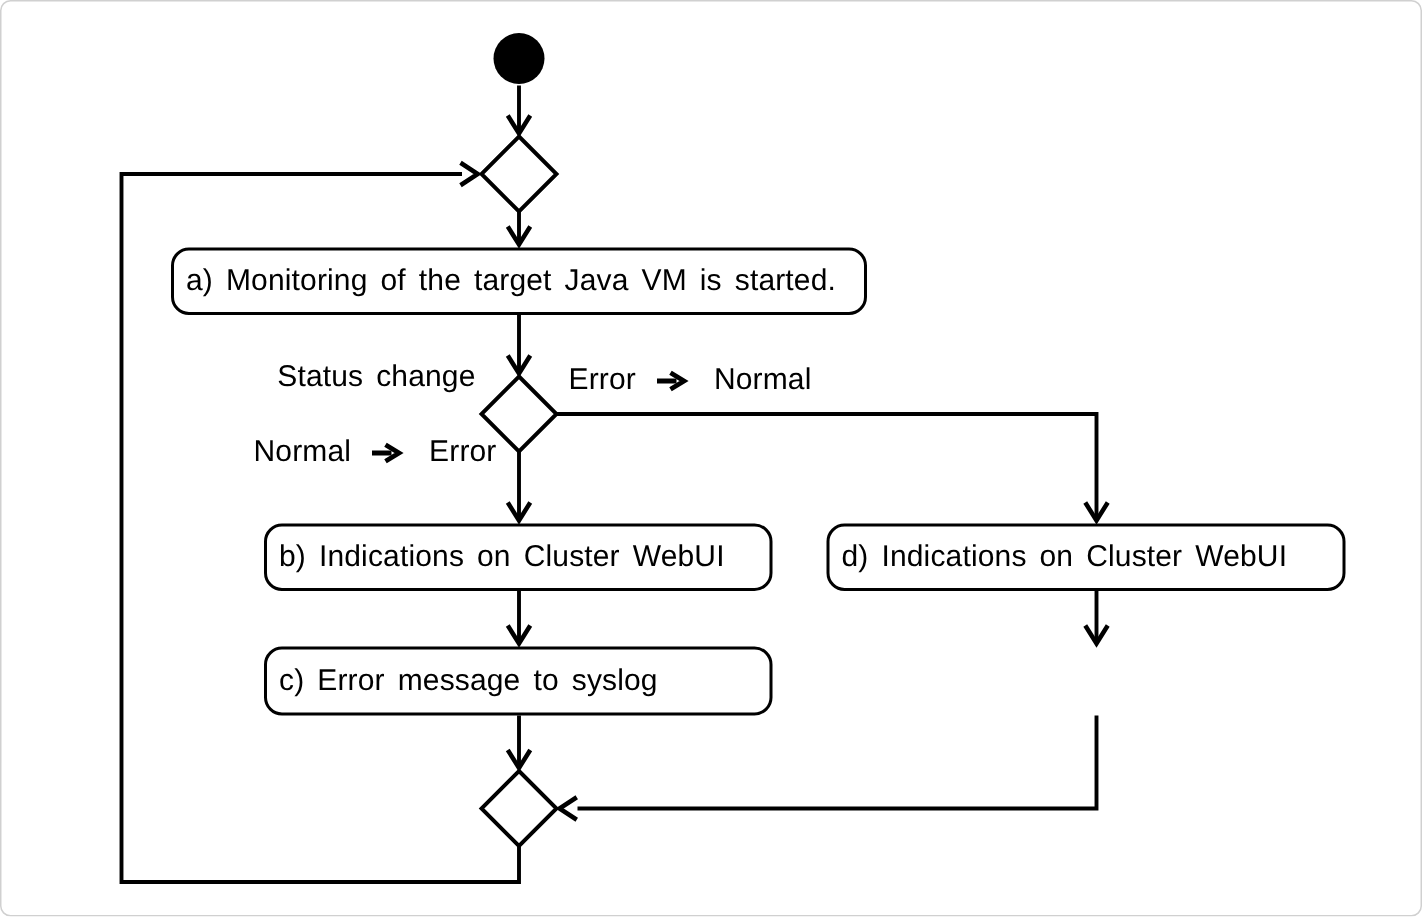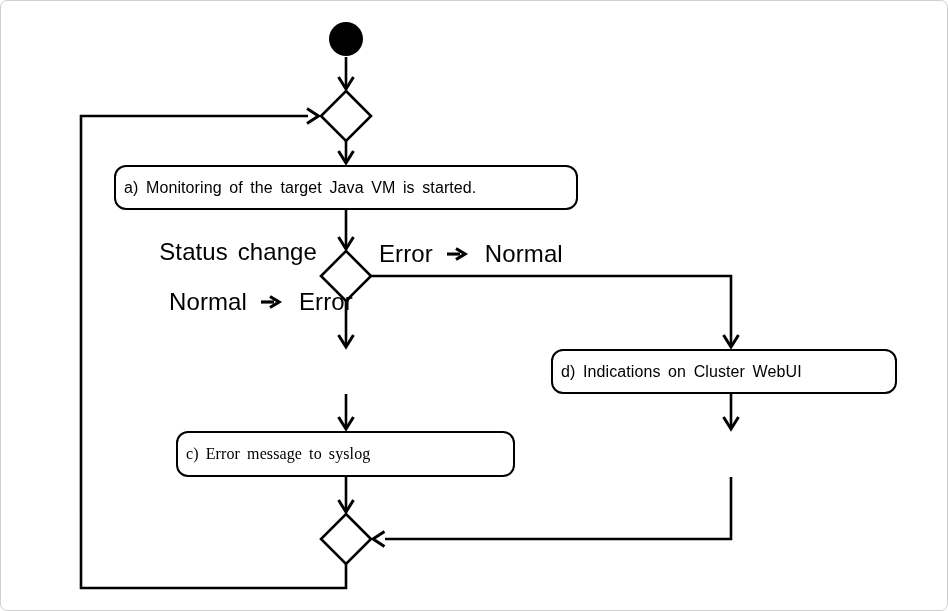--- a/index.html
+++ b/index.html
@@ -50,37 +50,37 @@
     stroke:none;
   }
   .node{
     position:absolute;
     background:var(--node-fill);
     border:2.6px solid var(--line);
     border-radius:12px;
     display:flex;
     align-items:center;
     padding:0 8px;
-    font-size:16px;
+    font-size:20px;
     letter-spacing:0.1px;
     word-spacing:3px;
     white-space:nowrap;
     color:var(--text);
   }
   .node-a{left:113px; top:164px; width:464px; height:45px;}
   .node-b{left:175px; top:348px; width:339px; height:45px;}
-  .node-c{left:175px; top:430px; width:339px; height:46px;font-family:Liberation Serif, serif;}
+  .node-c{left:175px; top:430px; width:339px; height:46px;}
   .node-d{left:550px; top:348px; width:346px; height:45px;}
   .node-e{left:550px; top:430px; width:357px; height:46px;}
   .edge-label{
     position:absolute;
     display:flex;
     align-items:center;
     gap:13px;
-    font-size:24px;
+    font-size:20px;
     letter-spacing:0.1px;
     word-spacing:3px;
     white-space:nowrap;
     line-height:23px;
     color:var(--text);
   }
   .lbl-status{right:630px; top:239px;}
   .lbl-err-norm{left:378px; top:241px;}
   .lbl-norm-err{left:168px; top:289px;}
   .mini-arrow{
@@ -133,20 +133,21 @@
     <path class="head" d="M383.5 530.5 L372 538 L383.5 545.5"></path>
 
     <circle class="start-dot" cx="345" cy="38" r="17"></circle>
 
     <path class="diamond" d="M345 90 L370 115 L345 140 L320 115 Z"></path>
     <path class="diamond" d="M345 250 L370 275 L345 300 L320 275 Z"></path>
     <path class="diamond" d="M345 513 L370 538 L345 563 L320 538 Z"></path>
   </svg>
 
   <div class="node node-a">a) Monitoring of the target Java VM is started.</div>
+  <div class="node node-b">b) Indications on Cluster WebUI</div>
   <div class="node node-c">c) Error message to syslog</div>
   <div class="node node-d">d) Indications on Cluster WebUI</div>
 
   <div class="edge-label lbl-status">
     <span>Status change</span>
   </div>
 
   <div class="edge-label lbl-err-norm">
     <span>Error</span>
     <svg class="mini-arrow" viewBox="0 0 26 16" width="26" height="16" aria-hidden="true">

